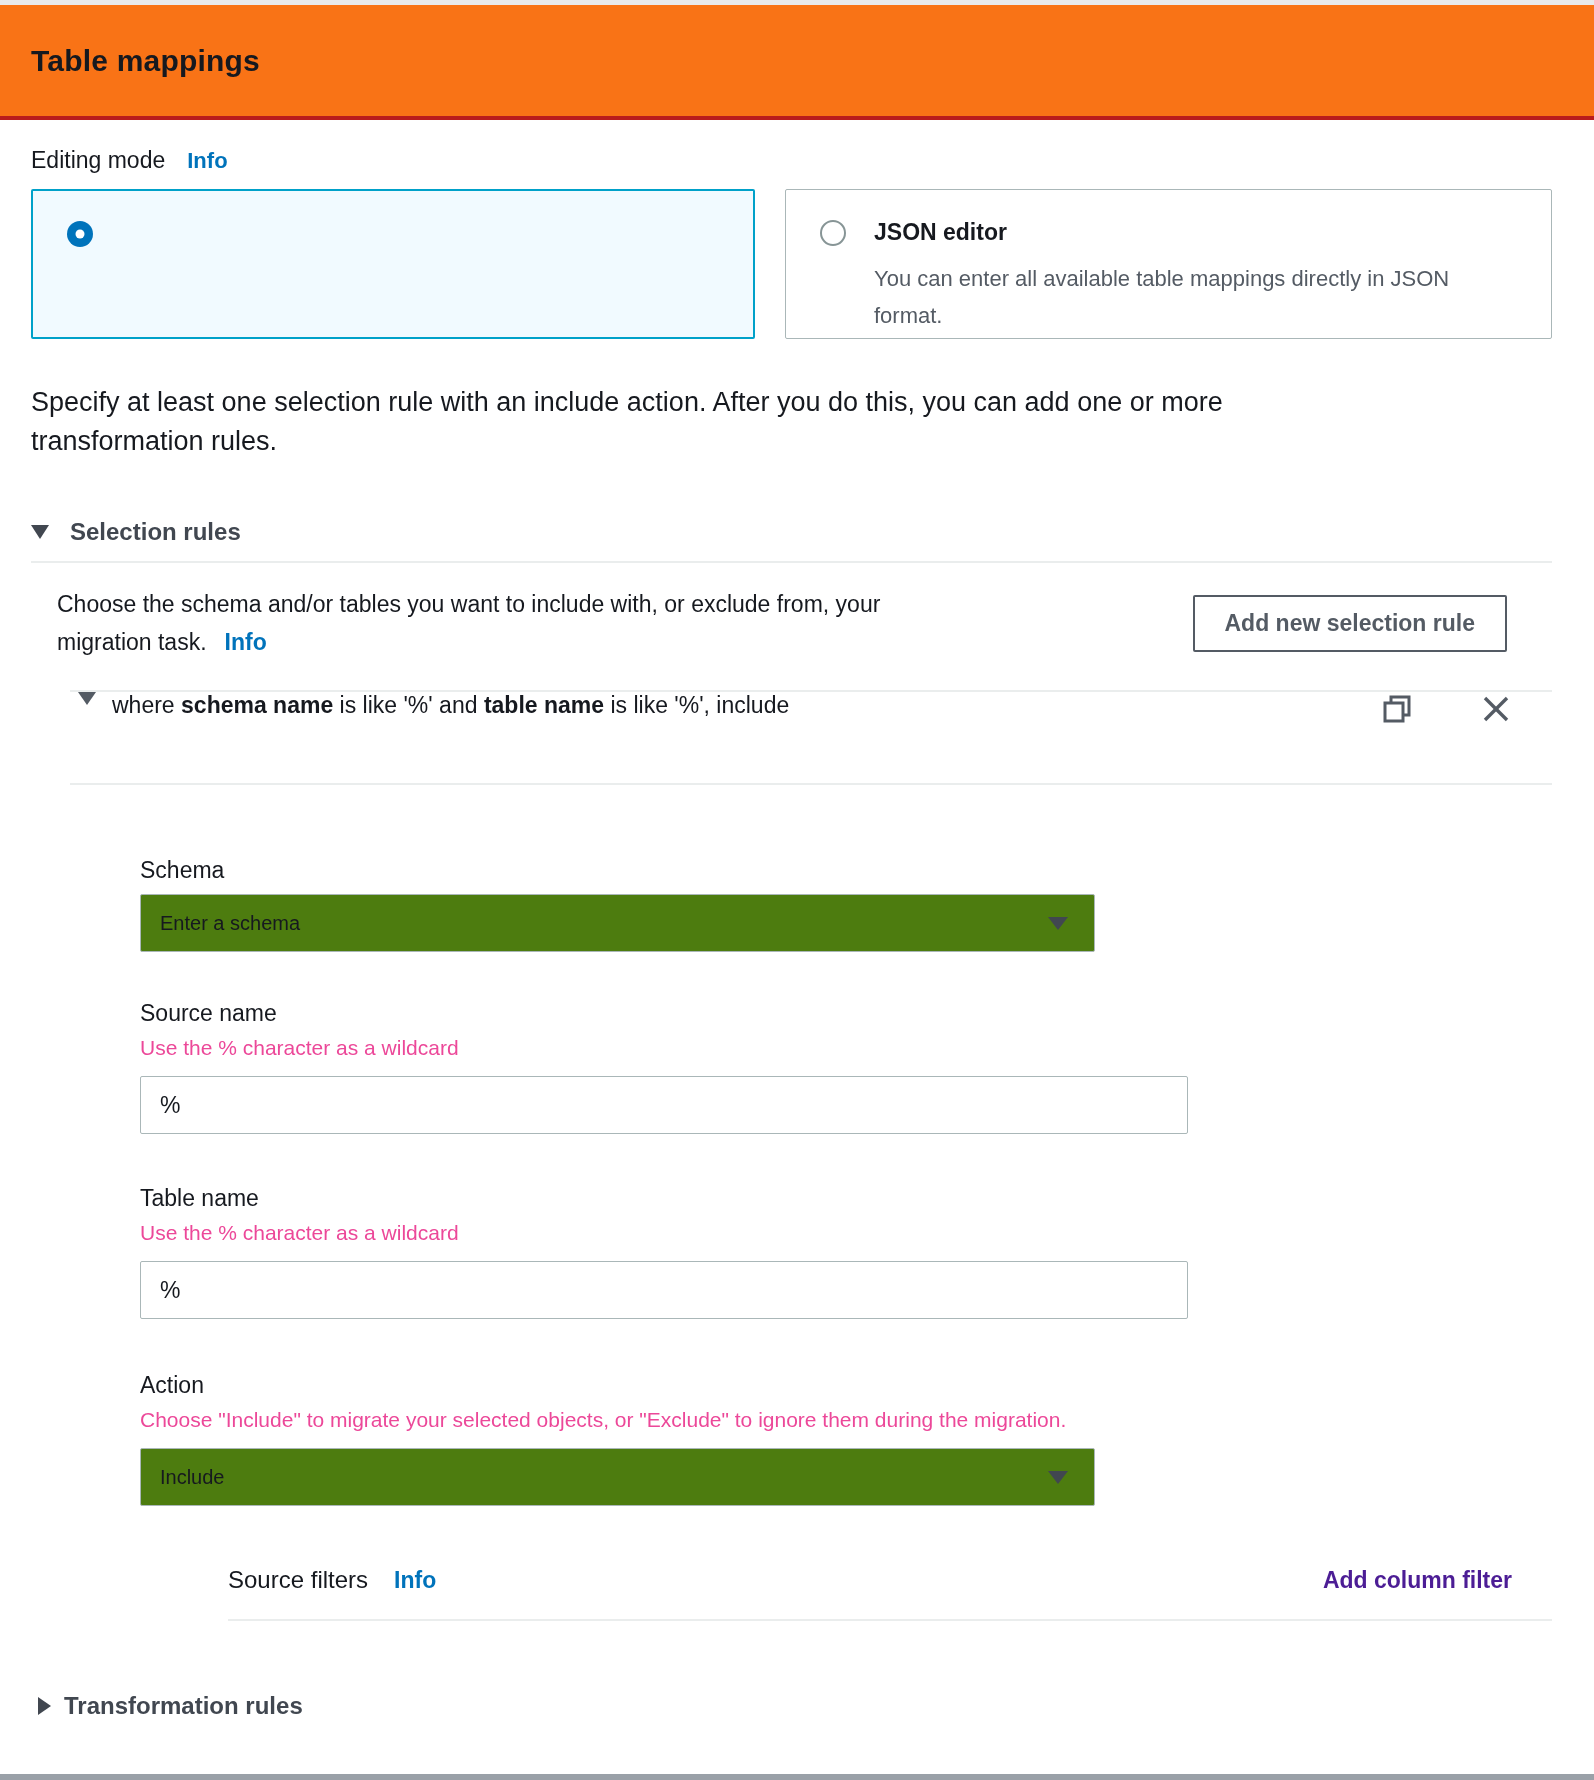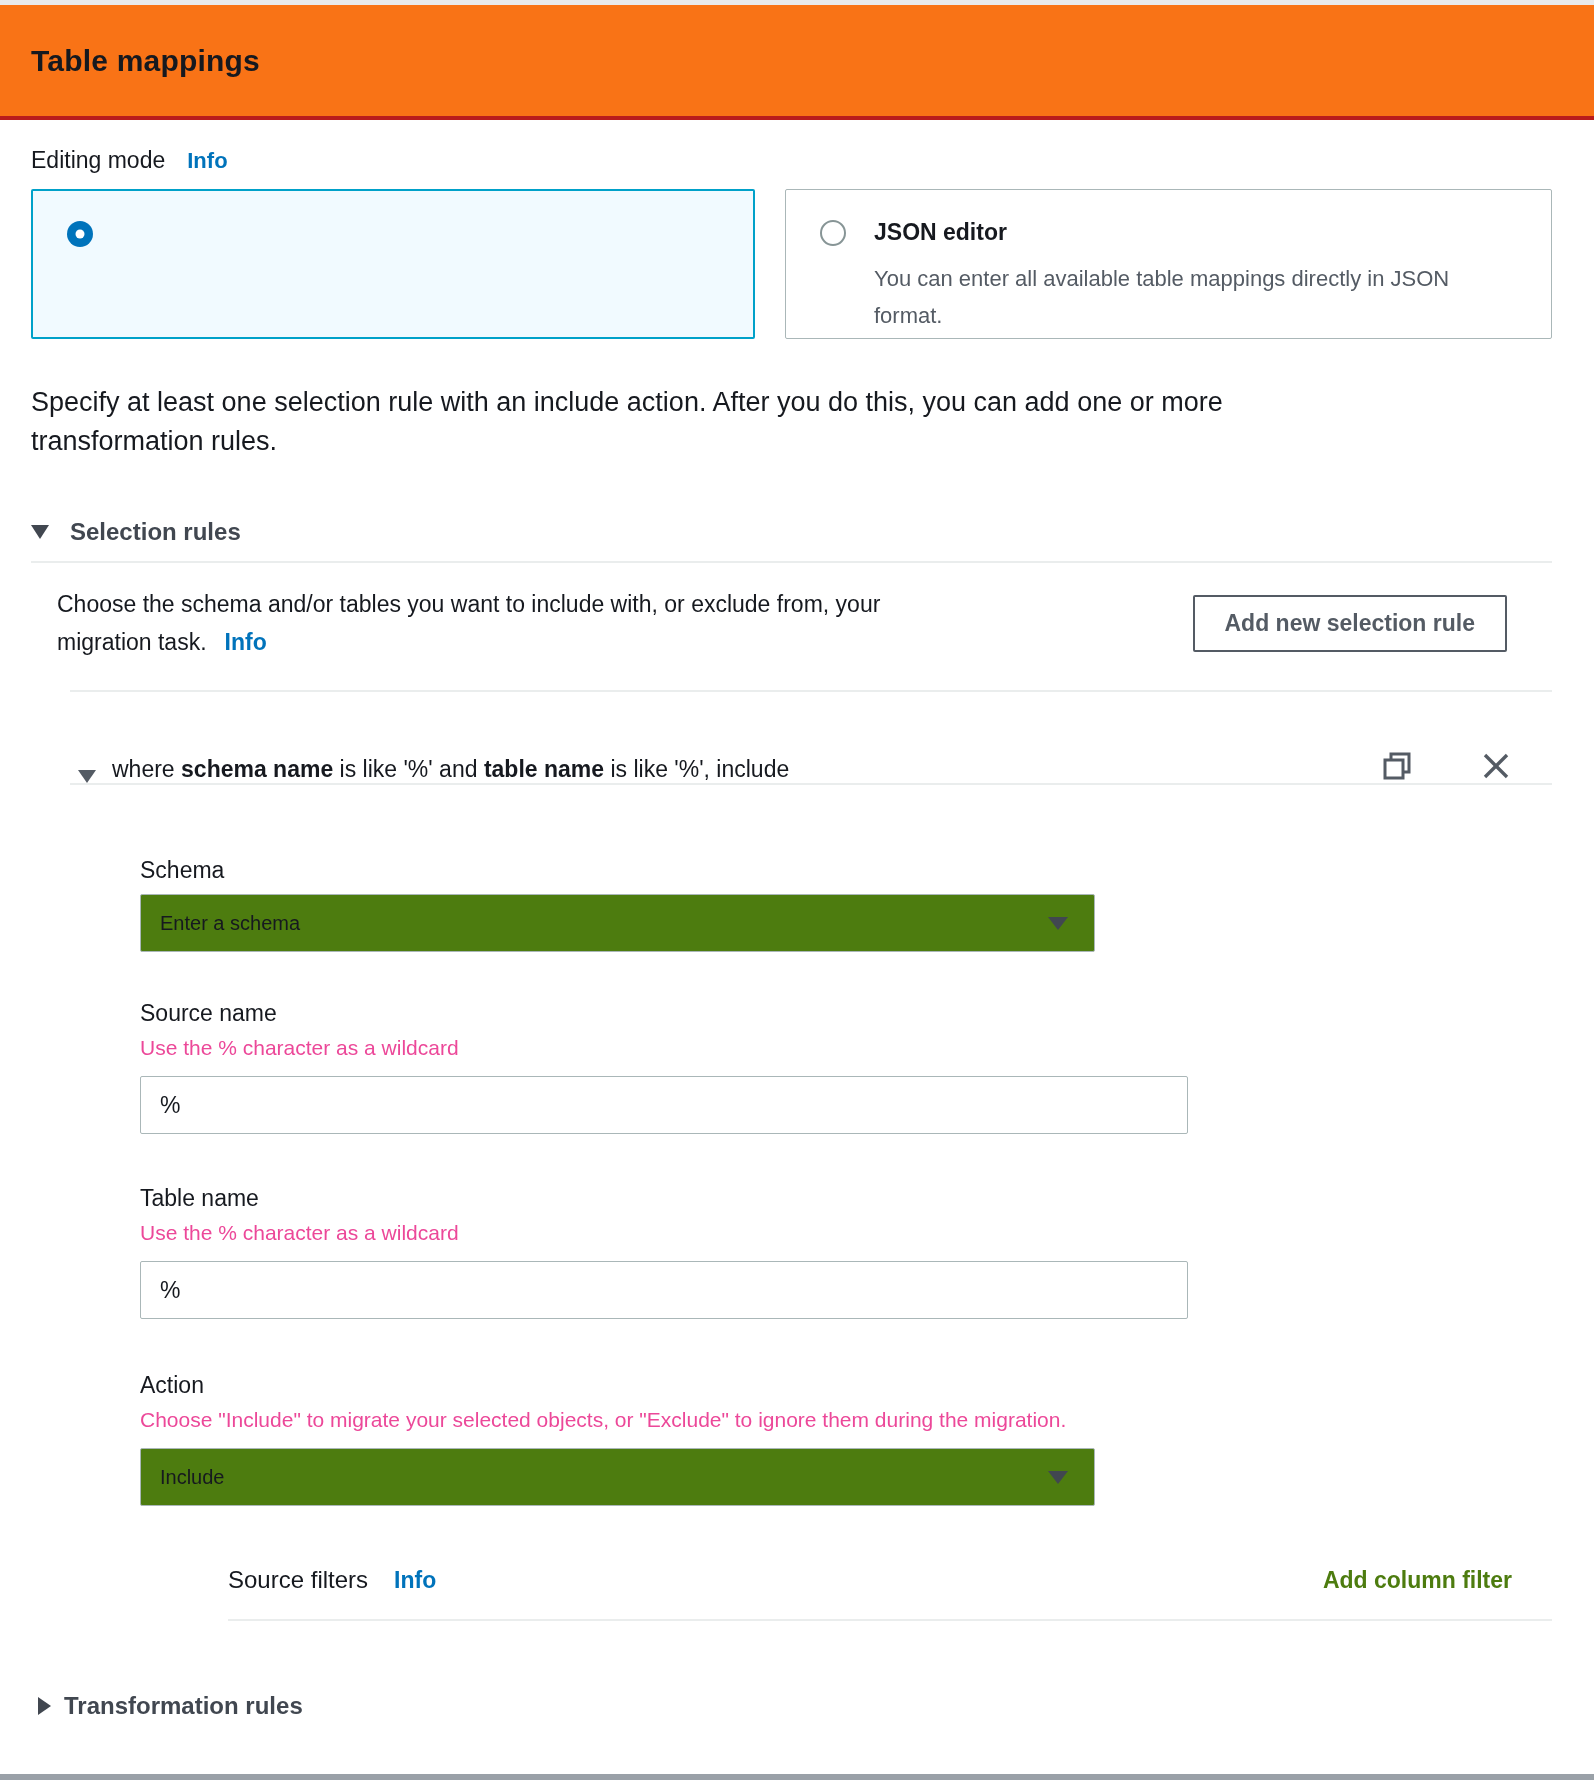--- a/index.html
+++ b/index.html
@@ -70,21 +70,21 @@
   .choose-text .info-link { margin-left:18px; font-size:23px; }
   .add-rule-btn {
     flex:none; margin-right:45px; margin-top:1px; height:57px; padding:0 30px;
     background:#fff; border:2px solid #545b64; border-radius:2px;
     font-family:"Liberation Sans", sans-serif; font-size:23px; font-weight:700;
     color:#545b64; cursor:pointer;
   }
 
   
   .rule-divider { border:none; border-top:2px solid #eaeded; margin:29px 0 0 39px; }
-  .rule-header { margin-left:47px; padding-right:40px; height:91px; display:flex; align-items:flex-end; }
+  .rule-header { margin-left:47px; padding-right:40px; height:91px; display:flex; align-items:flex-start; }
   .caret-rule {
     width:0; height:0; border-left:9px solid transparent; border-right:9px solid transparent;
     border-top:13px solid #545b64; cursor:pointer; flex:none;
   }
   .rule-summary { margin-left:16px; font-size:23px; color:#16191f; white-space:nowrap; }
   .rule-summary b { font-weight:700; }
   .rule-actions { margin-left:auto; display:flex; align-items:center; gap:66px; }
   .icon-btn { background:none; border:none; padding:0; cursor:pointer; line-height:0; }
 
   .rule-body { margin-left:109px; }
@@ -113,21 +113,21 @@
   
   .source-filters-row {
     margin:60px 0 0 197px; padding-right:40px;
     display:flex; align-items:baseline;
   }
   .source-filters-label { font-size:24px; color:#16191f; }
   .source-filters-row .info-link { margin-left:26px; font-size:23px; }
   .add-filter-btn {
     margin-left:auto; background:none; border:none; padding:0;
     font-family:"Liberation Sans", sans-serif; font-size:23px; font-weight:700;
-    color:#4d7c0f; cursor:pointer;
+    color:#4c1d95; cursor:pointer;
   }
   .filters-divider { border:none; border-top:2px solid #eaeded; margin:25px 0 0 197px; }
 
   .transformation-header { margin-top:71px; }
 
   .bottom-bar { position:absolute; left:0; right:0; bottom:0; height:6px; background:#9aa1a8; }
 </style>
 </head>
 <body>
 

